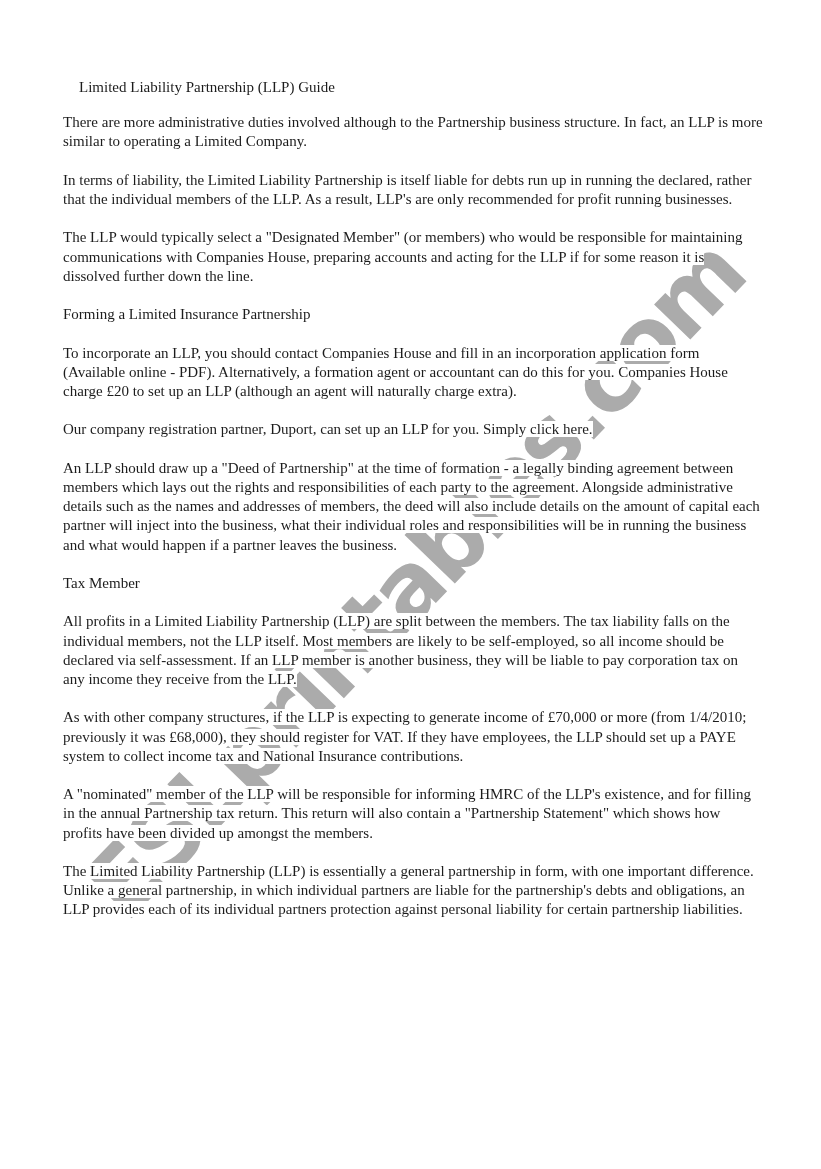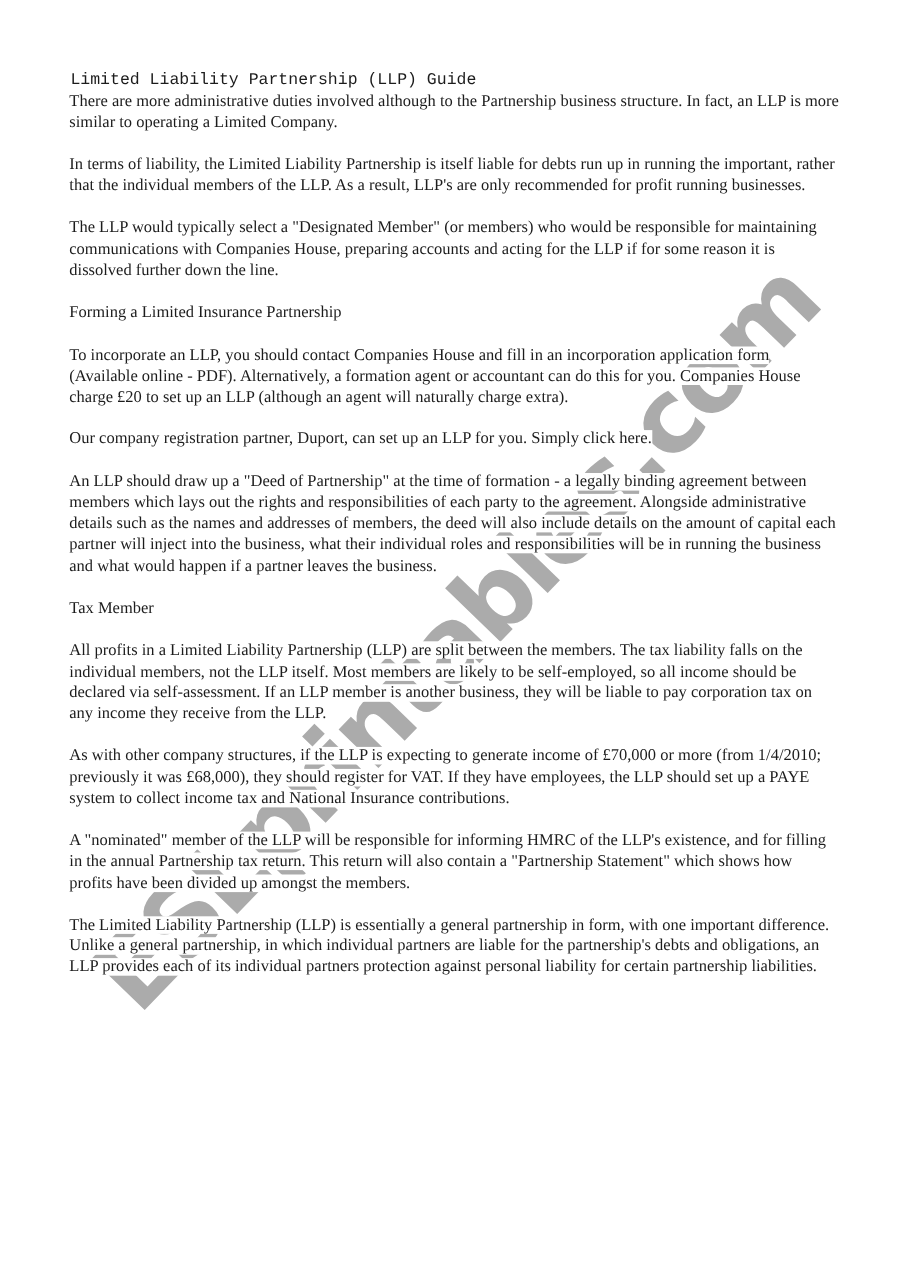--- a/index.html
+++ b/index.html
@@ -39,39 +39,39 @@
     position: absolute;
     left: 63px;
     top: 62px;
     width: 700px;
     z-index: 2;
     font-size: 15px;
     line-height: 19.2px;
     color: #1c1c1c;
   }
   .content p { margin: 0 0 19.2px 0; }
-  .content p.title { margin: 1px; font-family: Liberation Mono, monospace; }
+  .content p.title { margin: 16px; }
   
   .hl { background: #ffffff; }
 </style>
 </head>
 <body>
 
 <div class="page">
 
   <div class="watermark" style="color: rgb(171, 171, 171);">ESLprintables.com</div>
 
   <div class="content">
 
     <p class="title"><span class="hl">Limited Liability Partnership (LLP) Guide</span></p>
 
 
     <p><span class="hl">There are more administrative duties involved although to the Partnership business structure. In fact, an LLP is more similar to operating a Limited Company.</span></p>
 
-    <p><span class="hl">In terms of liability, the Limited Liability Partnership is itself liable for debts run up in running the important, rather that the individual members of the LLP. As a result, LLP's are only recommended for profit running businesses.</span></p>
+    <p><span class="hl">In terms of liability, the Limited Liability Partnership is itself liable for debts run up in running the declared, rather that the individual members of the LLP. As a result, LLP's are only recommended for profit running businesses.</span></p>
 
 
     <p><span class="hl">The LLP would typically select a "Designated Member" (or members) who would be responsible for maintaining communications with Companies House, preparing accounts and acting for the LLP if for some reason it is dissolved further down the line.</span></p>
 
     <p><span class="hl">Forming a Limited Insurance Partnership</span></p>
 
     <p><span class="hl">To incorporate an LLP, you should contact Companies House and fill in an incorporation application form (Available online - PDF). Alternatively, a formation agent or accountant can do this for you. Companies House charge £20 to set up an LLP (although an agent will naturally charge extra).</span></p>
 
     <p><span class="hl">Our company registration partner, Duport, can set up an LLP for you. Simply click here.</span></p>
 

